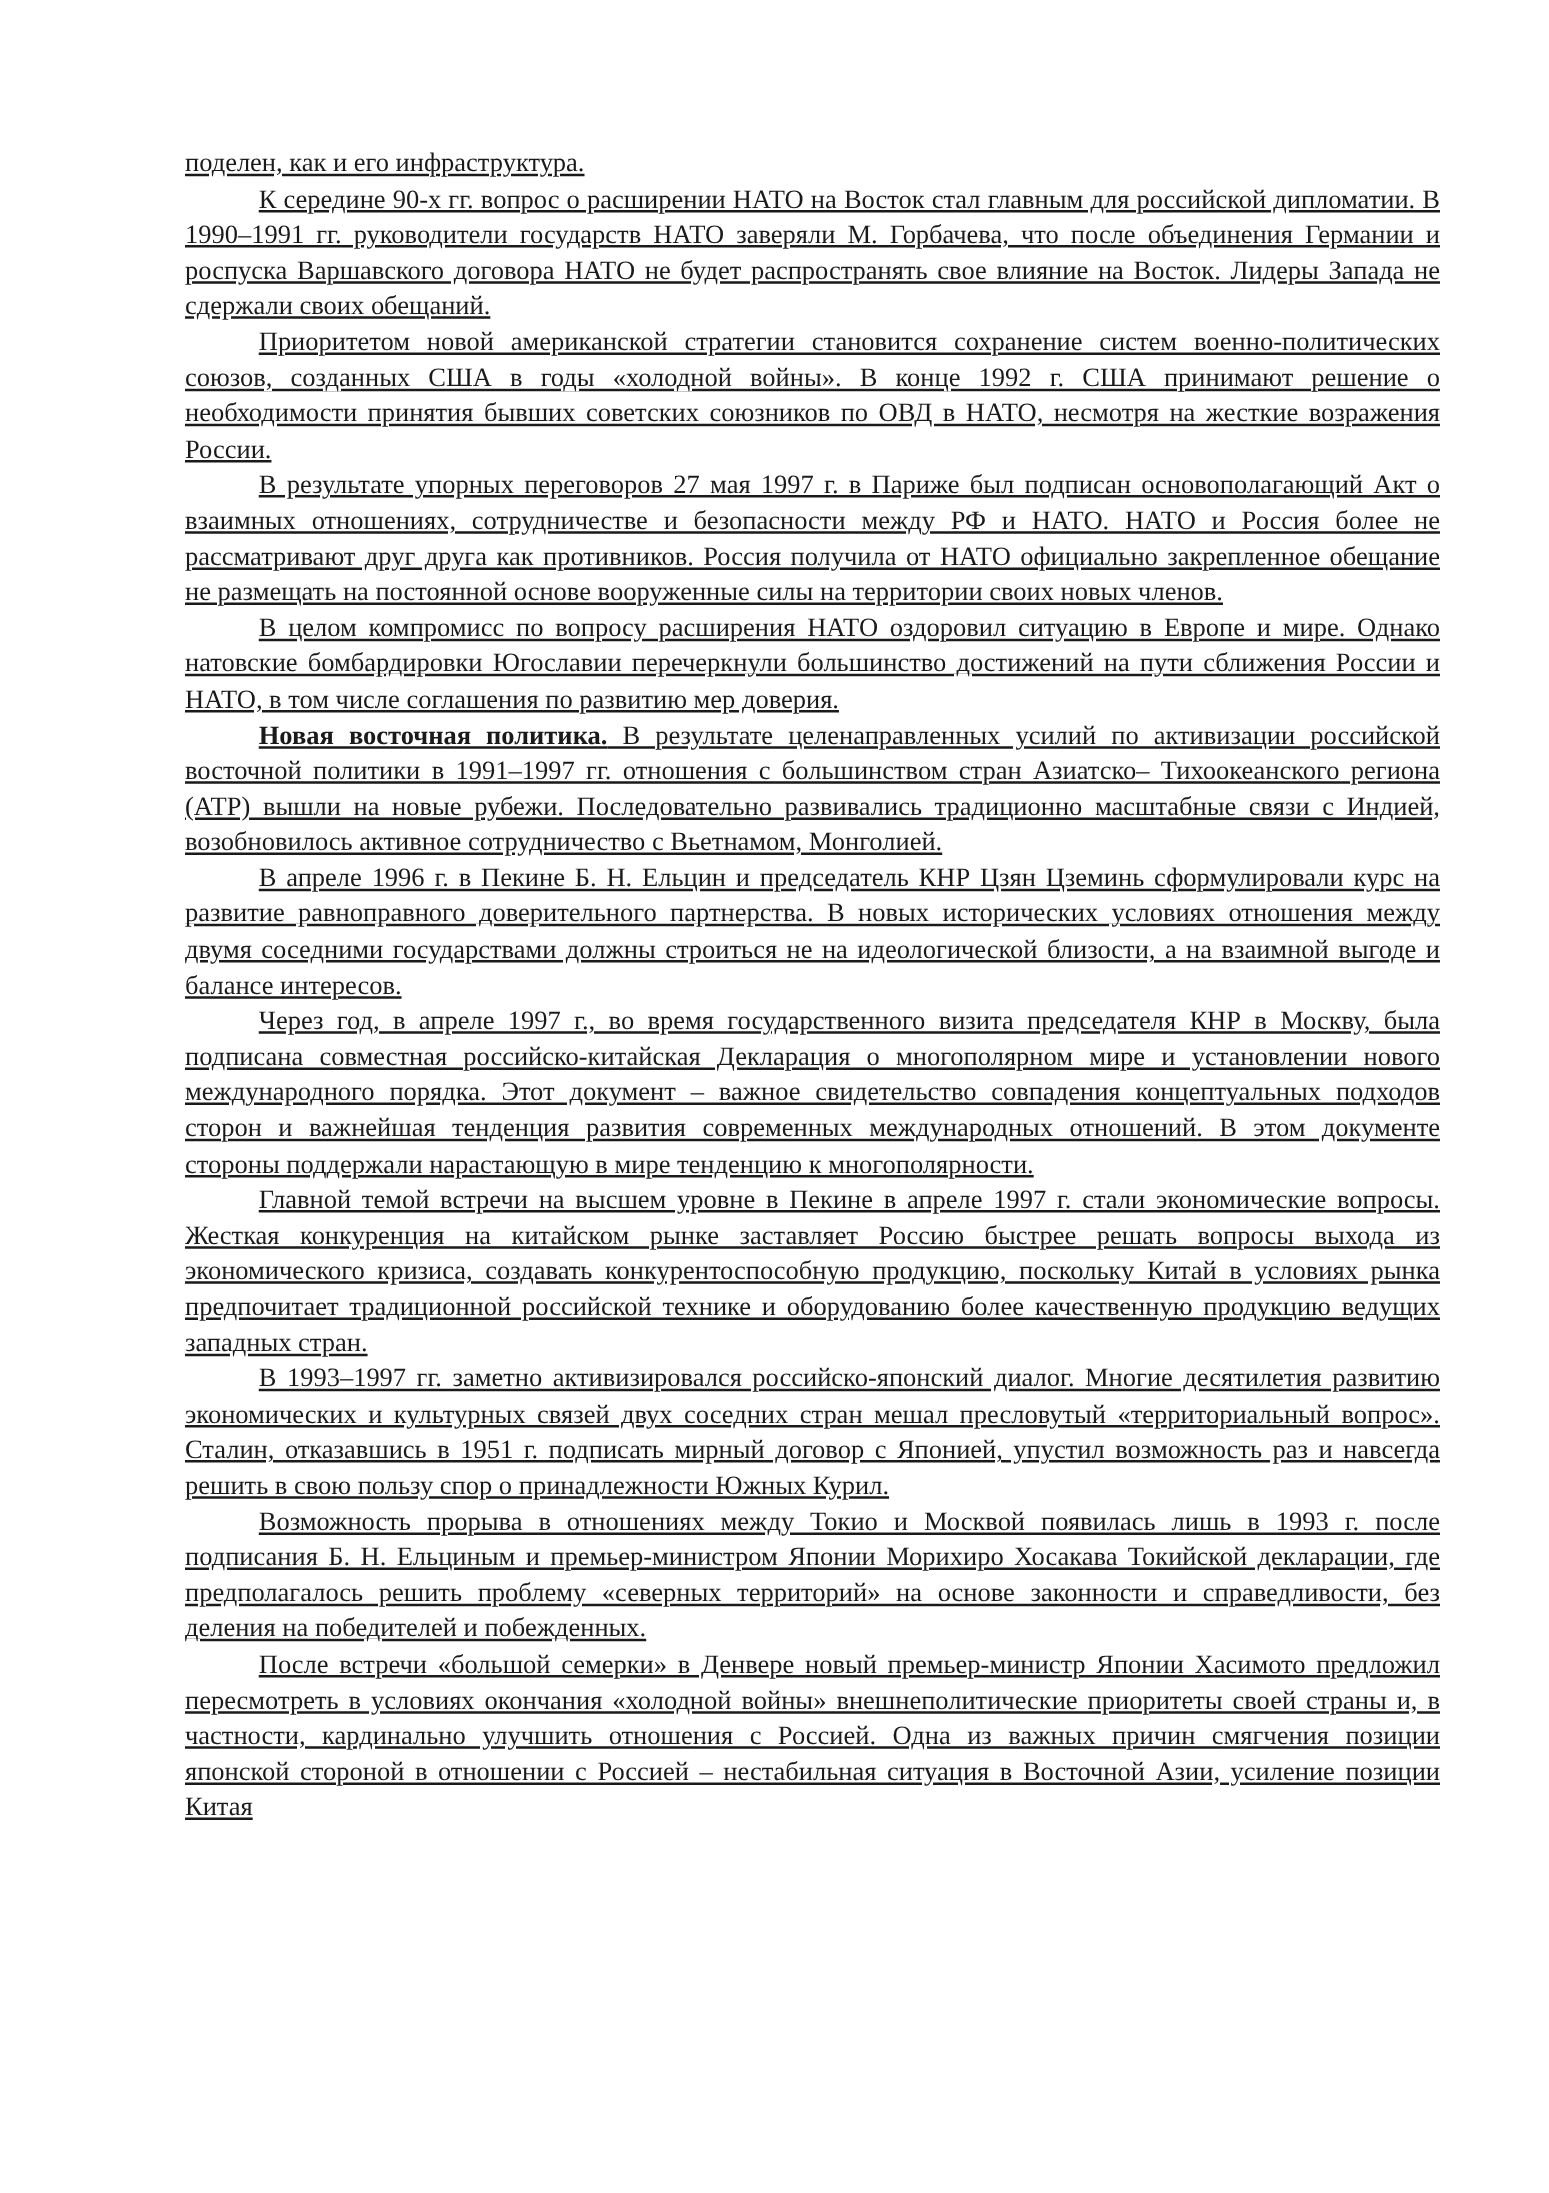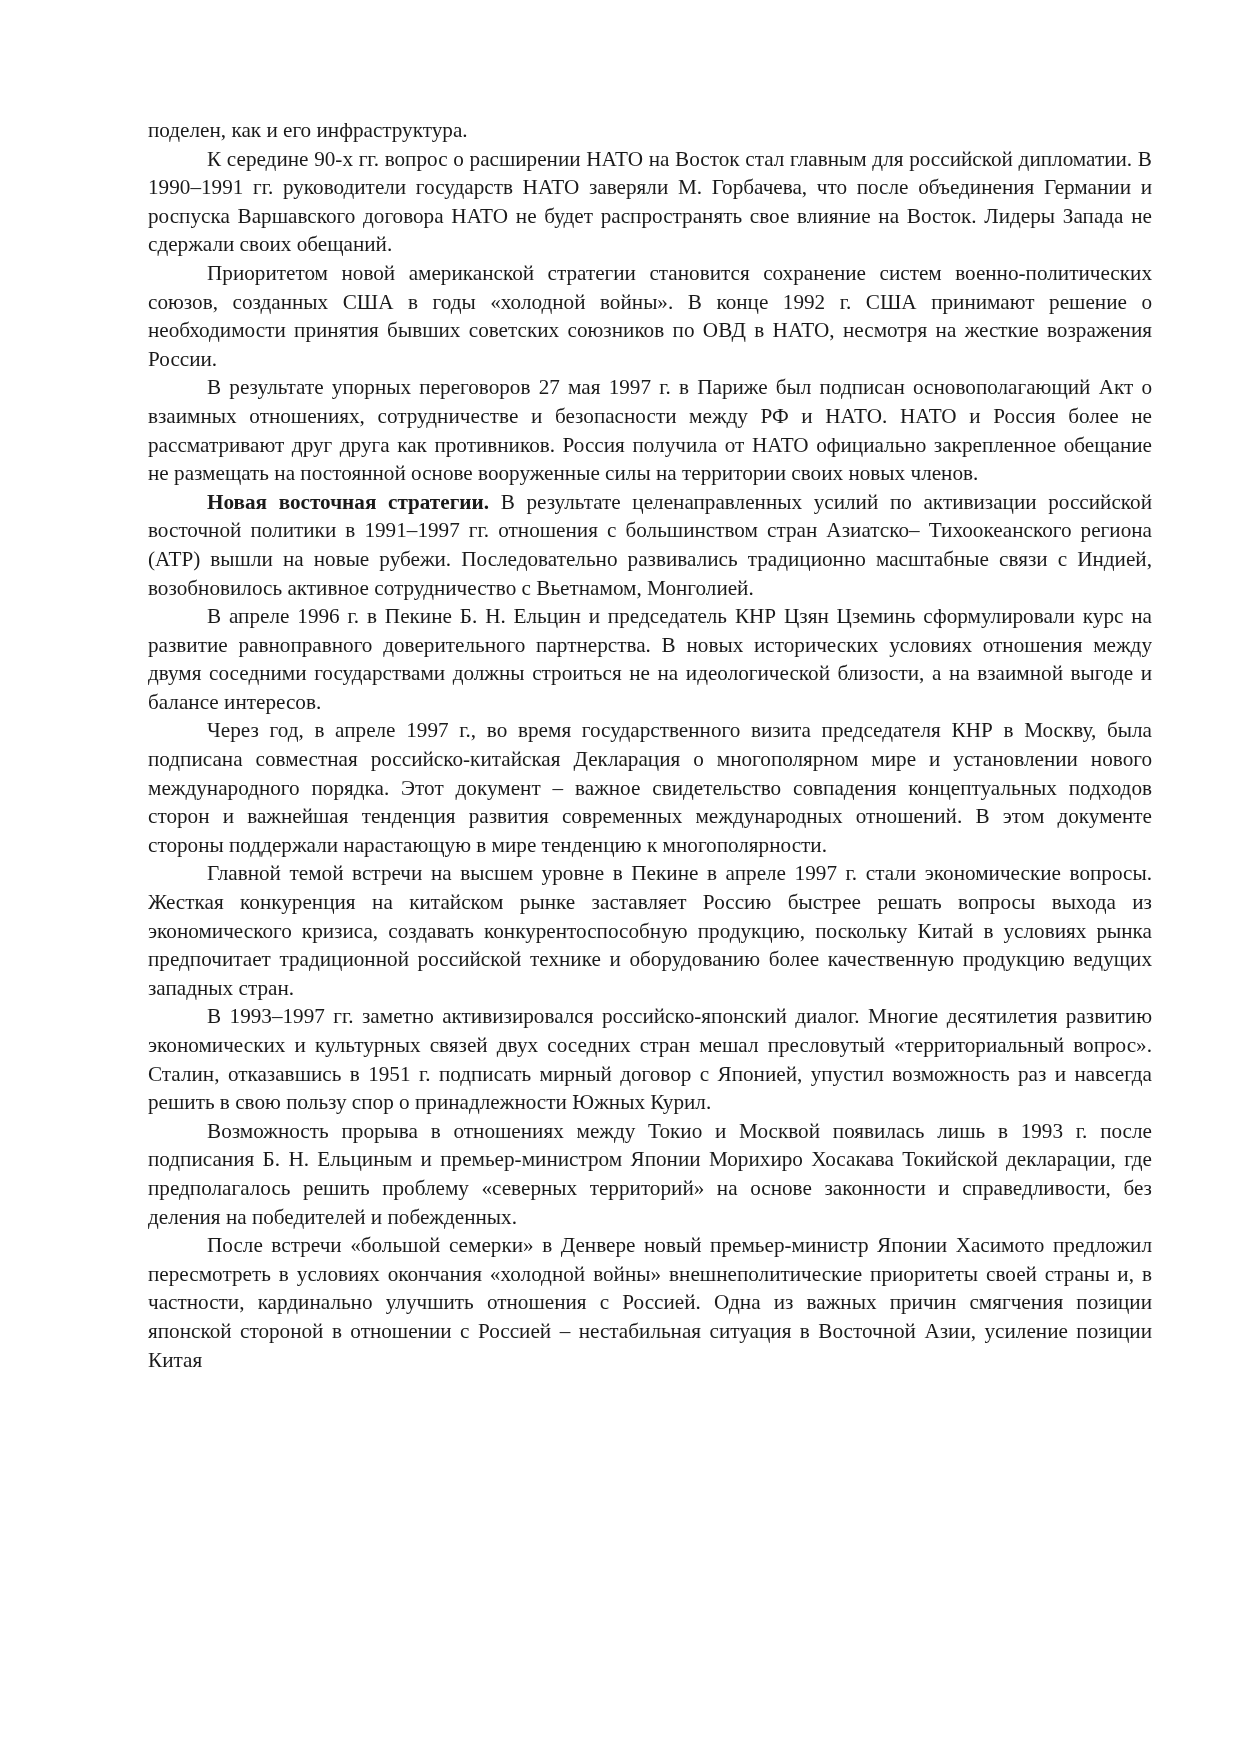--- a/index.html
+++ b/index.html
@@ -12,32 +12,34 @@
     font-family: "Liberation Serif", "DejaVu Serif", serif;
     font-size: 21.2px;
     line-height: 28.6px;
     color: #1a1a1a;
   }
   .page p {
     margin: 0;
     text-align: justify;
     text-indent: 59px;
     hyphens: none;
+    text-decoration: underline;
   }
   .page p.no-indent { text-indent: 0; }
   .lead { font-weight: bold; }
 </style>
 </head>
 <body>
 
 <div class="page">
   <p class="no-indent"><span>поделен, как и его инфраструктура.</span></p>
   <p><span>К середине 90-х гг. вопрос о расширении НАТО на Восток стал главным для российской дипломатии. В 1990–1991 гг. руководители государств НАТО заверяли М. Горбачева, что после объединения Германии и роспуска Варшавского договора НАТО не будет распространять свое влияние на Восток. Лидеры Запада не сдержали своих обещаний.</span></p>
   <p><span>Приоритетом новой американской стратегии становится сохранение систем военно-политических союзов, созданных США в годы «холодной войны». В конце 1992 г. США принимают решение о необходимости принятия бывших советских союзников по ОВД в НАТО, несмотря на жесткие возражения России.</span></p>
   <p><span>В результате упорных переговоров 27 мая 1997 г. в Париже был подписан основополагающий Акт о взаимных отношениях, сотрудничестве и безопасности между РФ и НАТО. НАТО и Россия более не рассматривают друг друга как противников. Россия получила от НАТО официально закрепленное обещание не размещать на постоянной основе вооруженные силы на территории своих новых членов.</span></p>
-  <p><span class="lead">Новая восточная стратегии.</span><span> В результате целенаправленных усилий по активизации российской восточной политики в 1991–1997 гг. отношения с большинством стран Азиатско– Тихоокеанского региона (АТР) вышли на новые рубежи. Последовательно развивались традиционно масштабные связи с Индией, возобновилось активное сотрудничество с Вьетнамом, Монголией.</span></p>
+  <p><span>В целом компромисс по вопросу расширения НАТО оздоровил ситуацию в Европе и мире. Однако натовские бомбардировки Югославии перечеркнули большинство достижений на пути сближения России и НАТО, в том числе соглашения по развитию мер доверия.</span></p>
+  <p><span class="lead">Новая восточная политика.</span><span> В результате целенаправленных усилий по активизации российской восточной политики в 1991–1997 гг. отношения с большинством стран Азиатско– Тихоокеанского региона (АТР) вышли на новые рубежи. Последовательно развивались традиционно масштабные связи с Индией, возобновилось активное сотрудничество с Вьетнамом, Монголией.</span></p>
   <p><span>В апреле 1996 г. в Пекине Б. Н. Ельцин и председатель КНР Цзян Цземинь сформулировали курс на развитие равноправного доверительного партнерства. В новых исторических условиях отношения между двумя соседними государствами должны строиться не на идеологической близости, а на взаимной выгоде и балансе интересов.</span></p>
   <p><span>Через год, в апреле 1997 г., во время государственного визита председателя КНР в Москву, была подписана совместная российско-китайская Декларация о многополярном мире и установлении нового международного порядка. Этот документ – важное свидетельство совпадения концептуальных подходов сторон и важнейшая тенденция развития современных международных отношений. В этом документе стороны поддержали нарастающую в мире тенденцию к многополярности.</span></p>
   <p><span>Главной темой встречи на высшем уровне в Пекине в апреле 1997 г. стали экономические вопросы. Жесткая конкуренция на китайском рынке заставляет Россию быстрее решать вопросы выхода из экономического кризиса, создавать конкурентоспособную продукцию, поскольку Китай в условиях рынка предпочитает традиционной российской технике и оборудованию более качественную продукцию ведущих западных стран.</span></p>
   <p><span>В 1993–1997 гг. заметно активизировался российско-японский диалог. Многие десятилетия развитию экономических и культурных связей двух соседних стран мешал пресловутый «территориальный вопрос». Сталин, отказавшись в 1951 г. подписать мирный договор с Японией, упустил возможность раз и навсегда решить в свою пользу спор о принадлежности Южных Курил.</span></p>
   <p><span>Возможность прорыва в отношениях между Токио и Москвой появилась лишь в 1993 г. после подписания Б. Н. Ельциным и премьер-министром Японии Морихиро Хосакава Токийской декларации, где предполагалось решить проблему «северных территорий» на основе законности и справедливости, без деления на победителей и побежденных.</span></p>
   <p><span>После встречи «большой семерки» в Денвере новый премьер-министр Японии Хасимото предложил пересмотреть в условиях окончания «холодной войны» внешнеполитические приоритеты своей страны и, в частности, кардинально улучшить отношения с Россией. Одна из важных причин смягчения позиции японской стороной в отношении с Россией – нестабильная ситуация в Восточной Азии, усиление позиции Китая</span></p>
 </div>
 
 </body></html>

